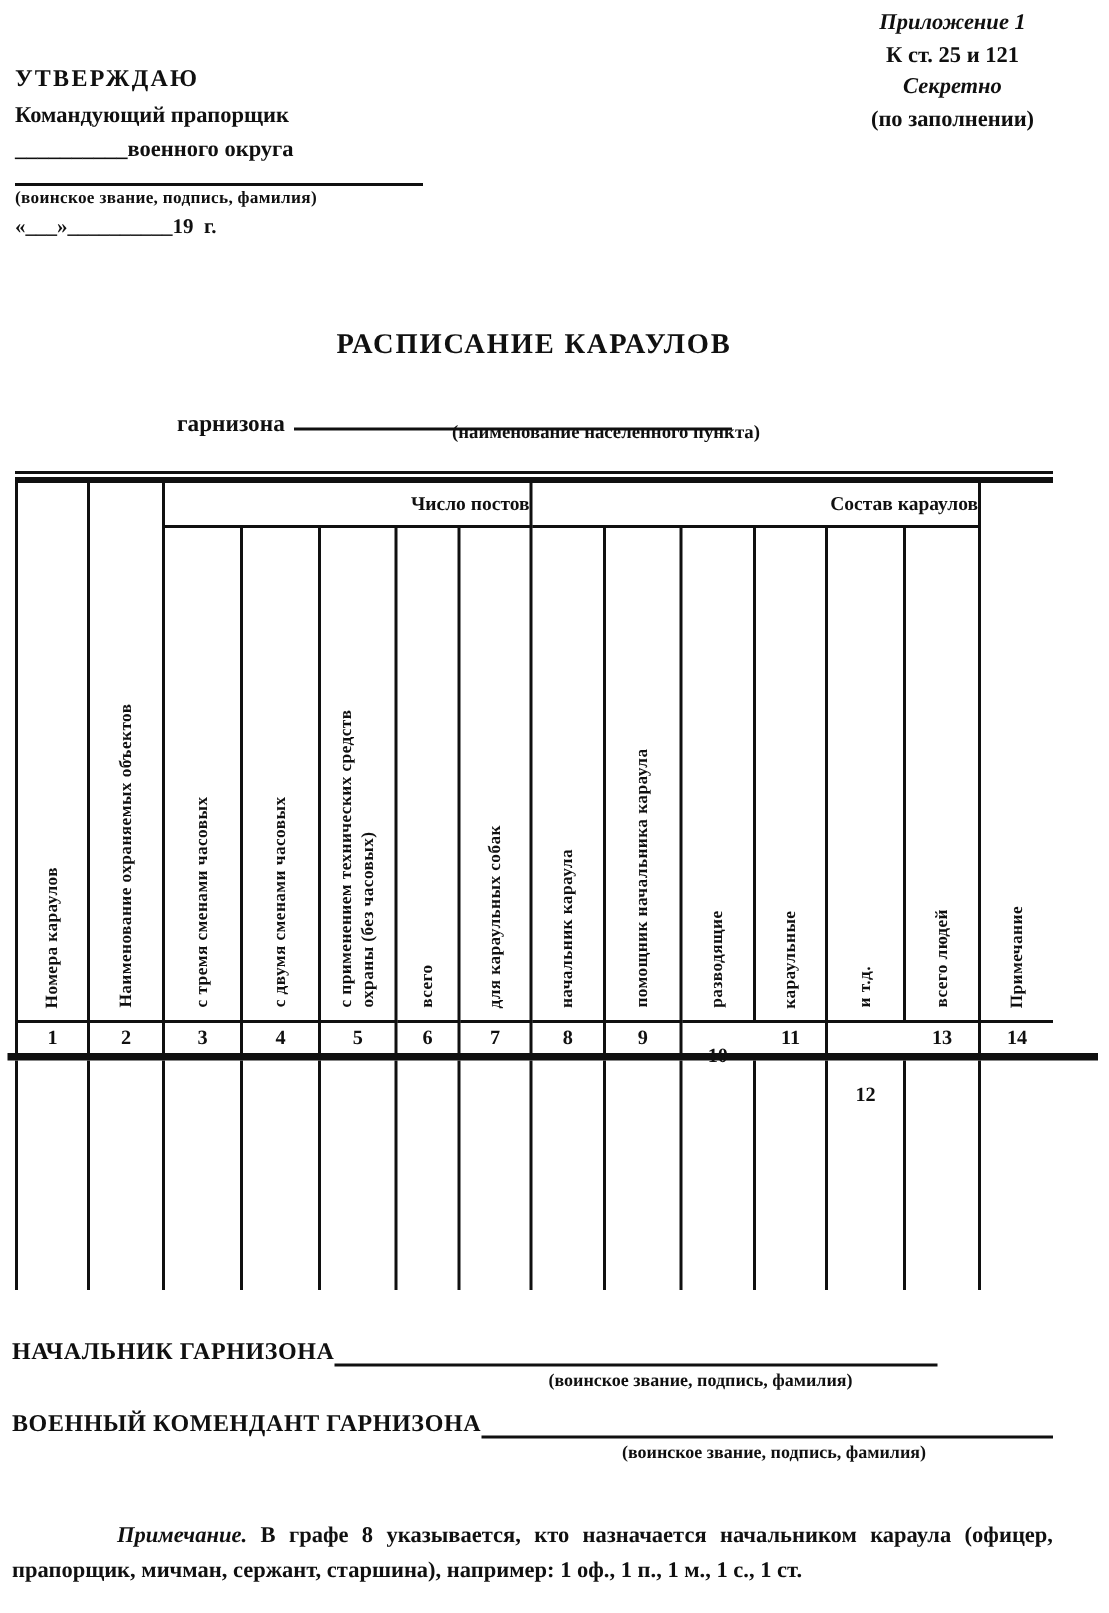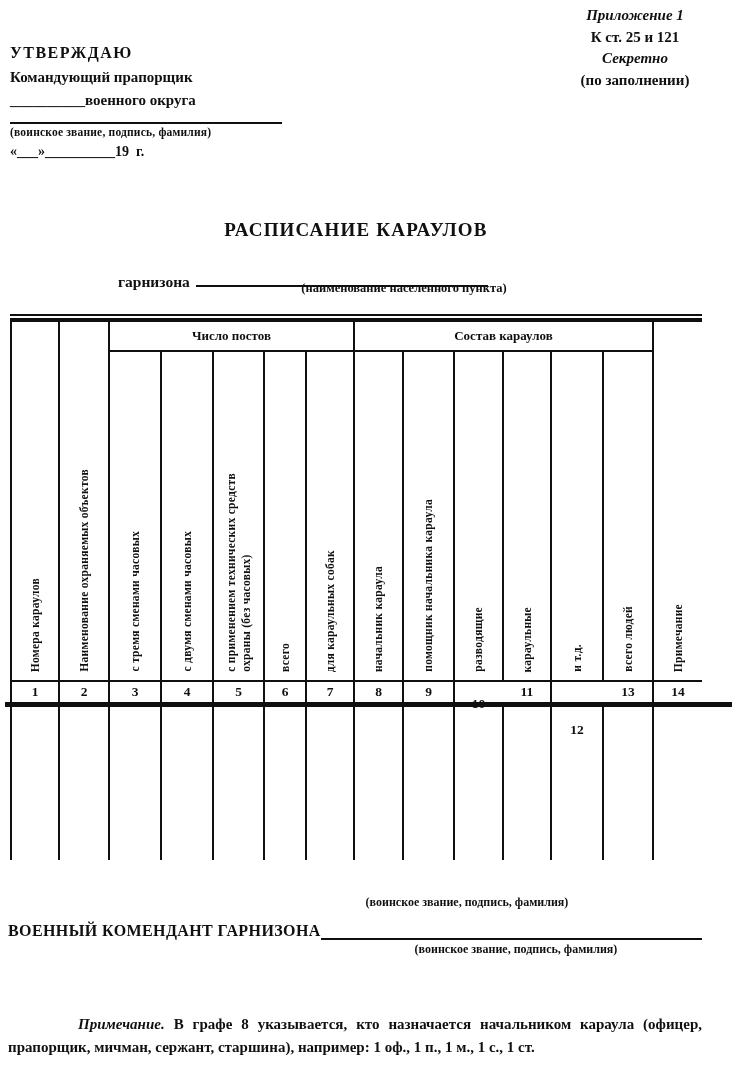--- a/index.html
+++ b/index.html
@@ -44,21 +44,21 @@
   .tb-gap   { height: 2px; }
   .tb-thick { height: 4px; background: #101010; width: 692px; }
   .t-grid {
     display: grid;
     grid-template-columns: 48px 50px 52px 52px 51px 42px 48px 49px 51px 49px 48px 52px 50px 48px;
     border-left: 2px solid #101010;
   }
   #thead-grid { grid-template-rows: 30px 330px 20px; }
   .g-cell {
     border-right: 2px solid #101010;
-    display: flex; align-items: center; justify-content: center;
+    display: flex; align-items: center; justify-content: flex-end;
     font-size: 13px; font-weight: 700;
   }
   .g-span { border-bottom: 2px solid #101010; }
   .g-last { border-right: none; }
   .rot-cell {
     border-right: 2px solid #101010; border-bottom: 2px solid #101010;
     display: flex; flex-direction: column; justify-content: flex-end; align-items: center;
     padding-bottom: 8px; overflow: hidden;
   }
   .rot-text {
@@ -210,20 +210,24 @@
         <div class="body-cell"></div>
         <div class="body-cell"></div>
         <div class="body-cell"></div>
         <div class="body-cell"></div>
         <div class="body-cell"></div>
         <div class="body-cell last"></div>
       </div>
   </div>
 
   <div class="sigs">
+    <div class="sig-row">
+      <span>НАЧАЛЬНИК ГАРНИЗОНА</span>
+      <span class="sig-line sig-line-1"></span>
+    </div>
     <div class="sig-cap sig-cap-1">(воинское звание, подпись, фамилия)</div>
 
     <div class="sig-row sig-row-2">
       <span>ВОЕННЫЙ КОМЕНДАНТ ГАРНИЗОНА</span>
       <span class="sig-line sig-line-2"></span>
     </div>
     <div class="sig-cap sig-cap-2">(воинское звание, подпись, фамилия)</div>
   </div>
 
   <div class="note">

